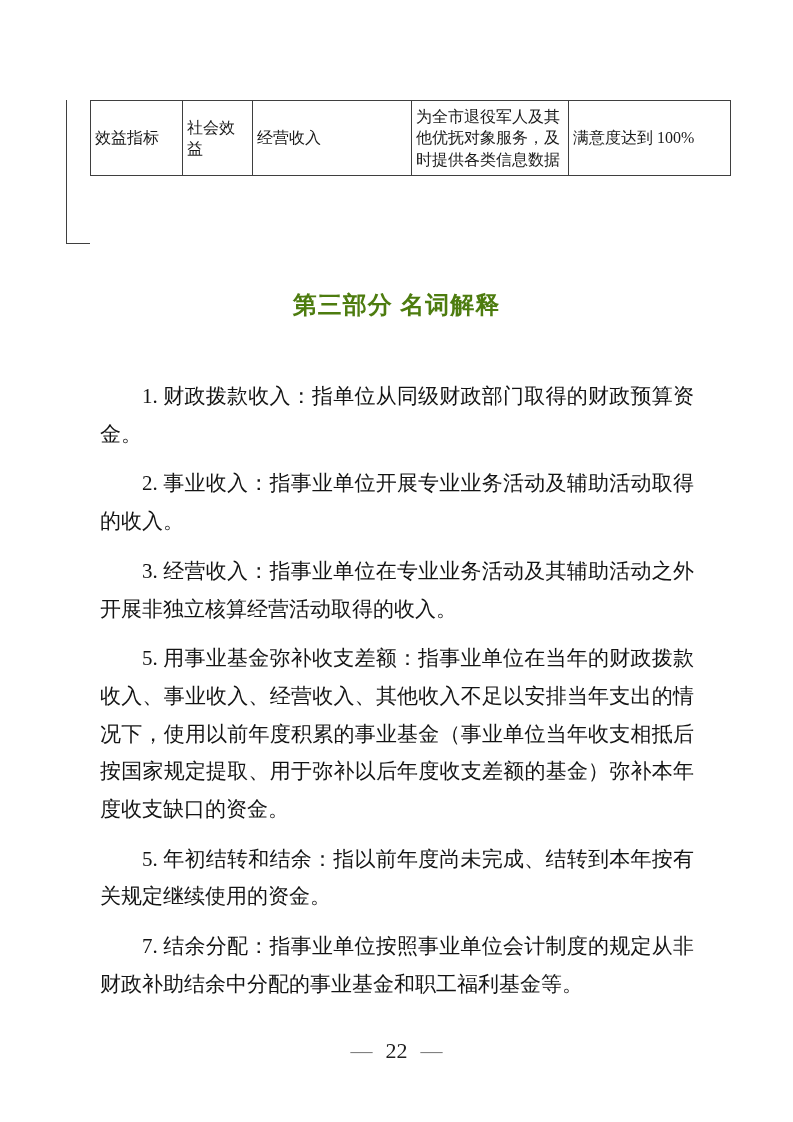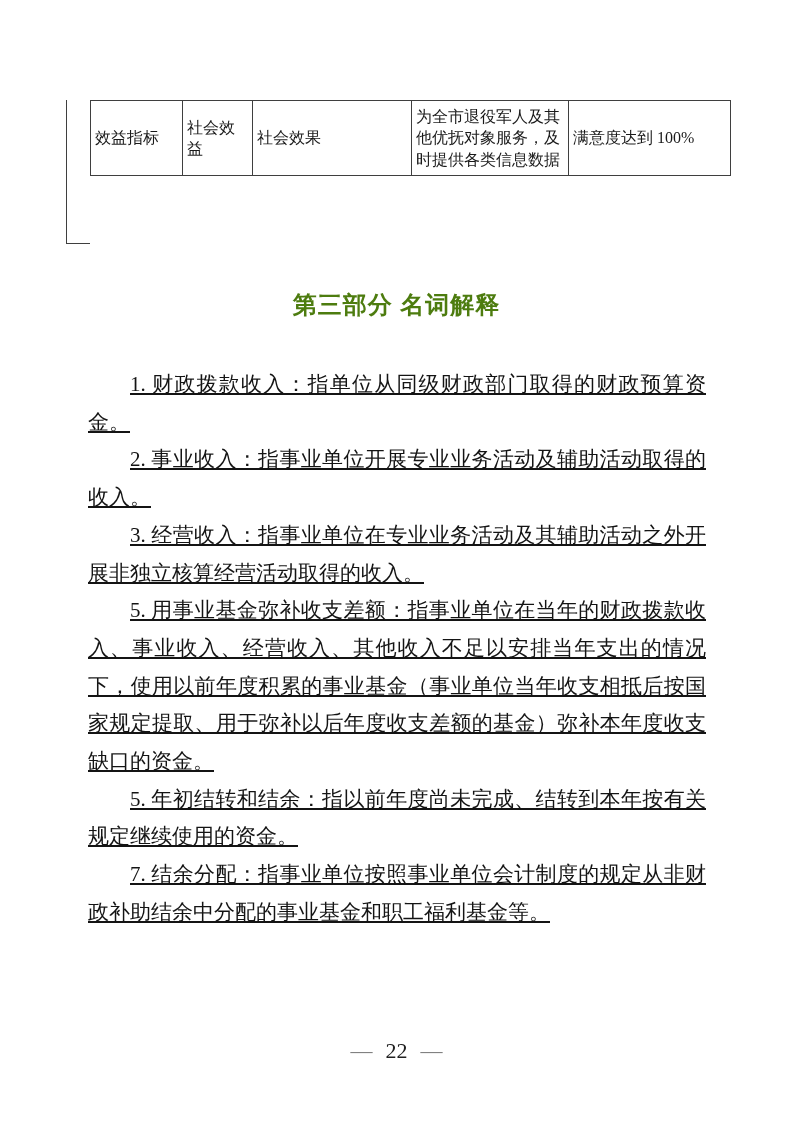--- a/index.html
+++ b/index.html
@@ -51,21 +51,21 @@
     letter-spacing:1px;
   }
 
   
   .bodytext {
     position:absolute; left:88px; top:366px; width:618px;
     font-size:21px; line-height:37.7px;
     text-align:justify;
     color:#141414;
   }
-  .bodytext p { margin:0; text-indent:42px;text-decoration:underline; }
+  .bodytext p { margin:12px; text-indent:42px; }
 
   
   .pagenum {
     position:absolute; left:0; top:1039px; width:793px;
     text-align:center;
     font-size:22px; line-height:24px;
     color:#141414;
   }
   .pagenum .dash { color:#7a7a7a; letter-spacing:0; }
   .pagenum .num { margin:0 13px; color:#202020; }
@@ -82,21 +82,21 @@
       <col class="c1">
         <col class="c2">
         <col class="c3">
         <col class="c4">
         <col class="c5">
     </colgroup>
     <tbody>
       <tr class="row-1">
         <td>效益指标</td>
         <td>社会效益</td>
-        <td>社会效果</td>
+        <td>经营收入</td>
         <td>为全市退役军人及其他优抚对象服务，及时提供各类信息数据</td>
         <td>满意度达到 100%</td>
       </tr>
     </tbody>
   </table>
 
   <div class="heading">第三部分 名词解释</div>
 
   <div class="bodytext">
     <p>1. 财政拨款收入：指单位从同级财政部门取得的财政预算资金。</p>

